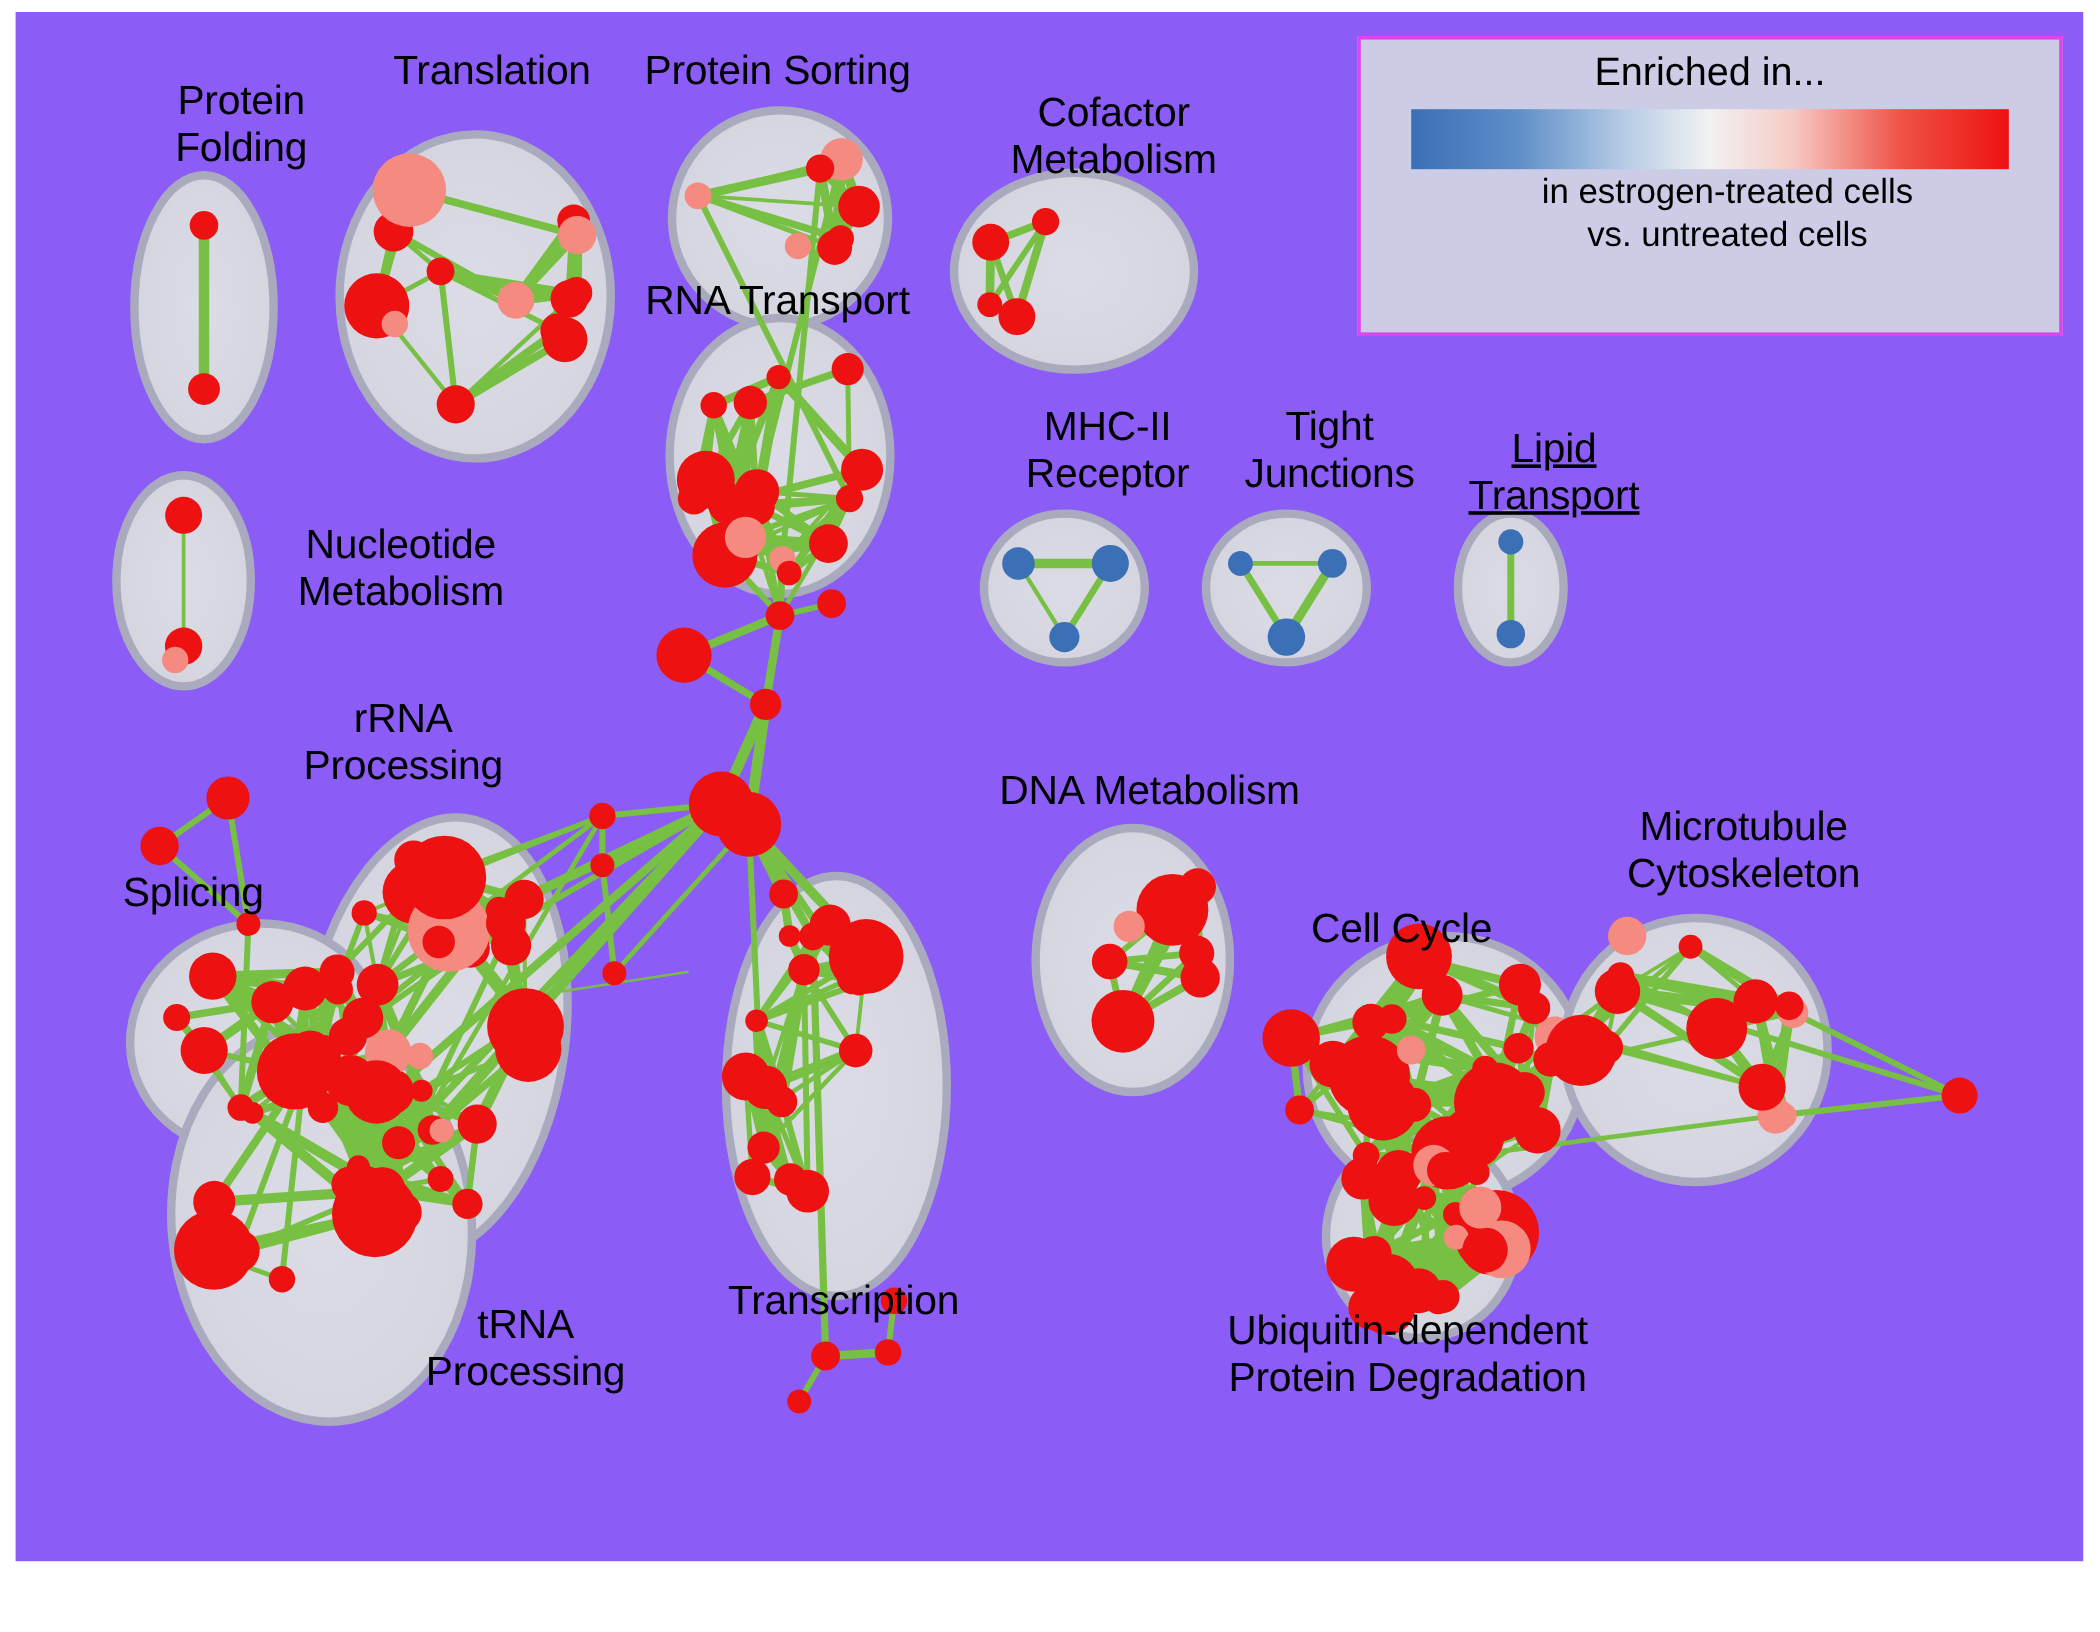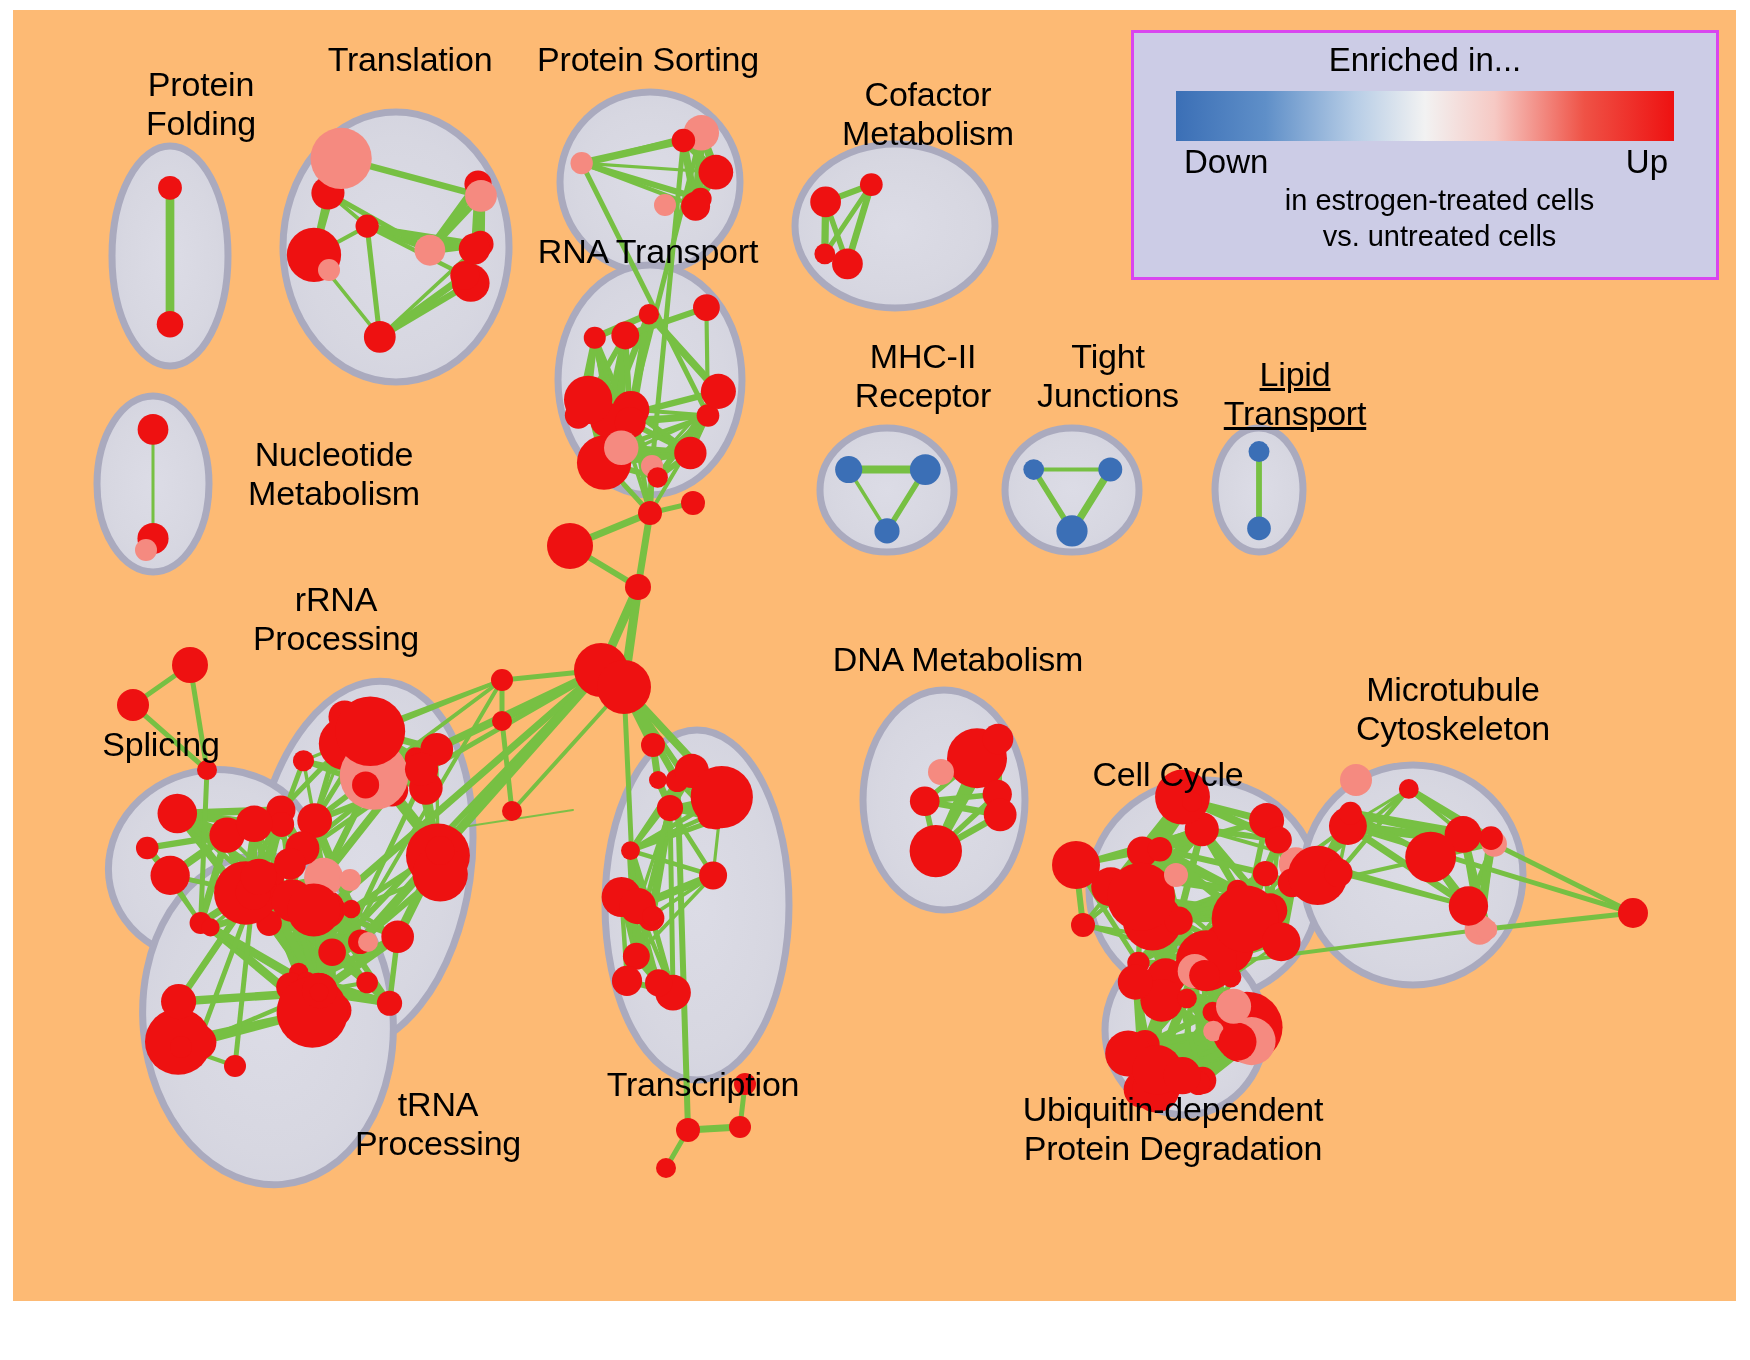--- a/index.html
+++ b/index.html
@@ -1,19 +1,19 @@
 <!DOCTYPE html>
 <html><head>
 <meta charset="utf-8">
 <title>Enrichment Map Network</title>
 <style>
   html,body{margin:0;padding:0;background:#ffffff;}
   body{font-family:"Liberation Sans", sans-serif;}
   #stage{position:relative;width:1750px;height:1360px;background:#ffffff;overflow:hidden;}
-  #canvas{position:absolute;left:13px;top:10px;width:1723px;height:1291px;background:#fdba74;}
+  #canvas{position:absolute;left:13px;top:10px;width:1723px;height:1291px;background:#8b5cf6;}
   svg#net{position:absolute;left:0;top:0;width:1723px;height:1337px;display:block;}
   .clabel{position:absolute;color:#000;font-size:34px;line-height:39px;text-align:center;white-space:pre-line;font-family:"Liberation Sans", sans-serif;letter-spacing:-0.2px;}
   #legend{position:absolute;border:3px solid #d946ef;background:#ccccE6;box-sizing:border-box;}
   #legend .ltitle{text-align:center;font-size:33px;color:#000;margin-top:8px;}
   #legend .bar{height:50px;margin:12px 42px 0 42px;background:linear-gradient(to right,#3b6fb6 0%,#5f8fc8 18%,#b7cde6 36%,#f2f2f2 50%,#f6c9c4 64%,#ef5246 82%,#ee1111 100%);}
   #legend .ends{display:flex;justify-content:space-between;padding:2px 48px 0 50px;font-size:33px;}
   #legend .sub{text-align:center;font-size:29px;line-height:34px;margin-top:2px;padding-left:29px;}
 </style>
 </head>
 <body>
@@ -1022,22 +1022,18 @@
         <div class="clabel" style="left: 1040px; top: 745px; width: 230px;">Cell Cycle</div>
         <div class="clabel" style="left: 1295px; top: 660px; width: 290px;">Microtubule
 Cytoskeleton</div>
         <div class="clabel" style="left: 960px; top: 1080px; width: 400px;">Ubiquitin-dependent
 Protein Degradation</div>
       </div>
 
     <div id="legend" style="left:1118px;top:20px;width:588px;height:250px;">
       <div class="ltitle">Enriched in...</div>
       <div class="bar"></div>
-      <div class="ends">
-        <span>Down</span>
-        <span>Up</span>
-      </div>
       <div class="sub">in estrogen-treated cells</div>
       <div class="sub">vs. untreated cells</div>
     </div>
 
   </div>
 </div>
 
 </body></html>

